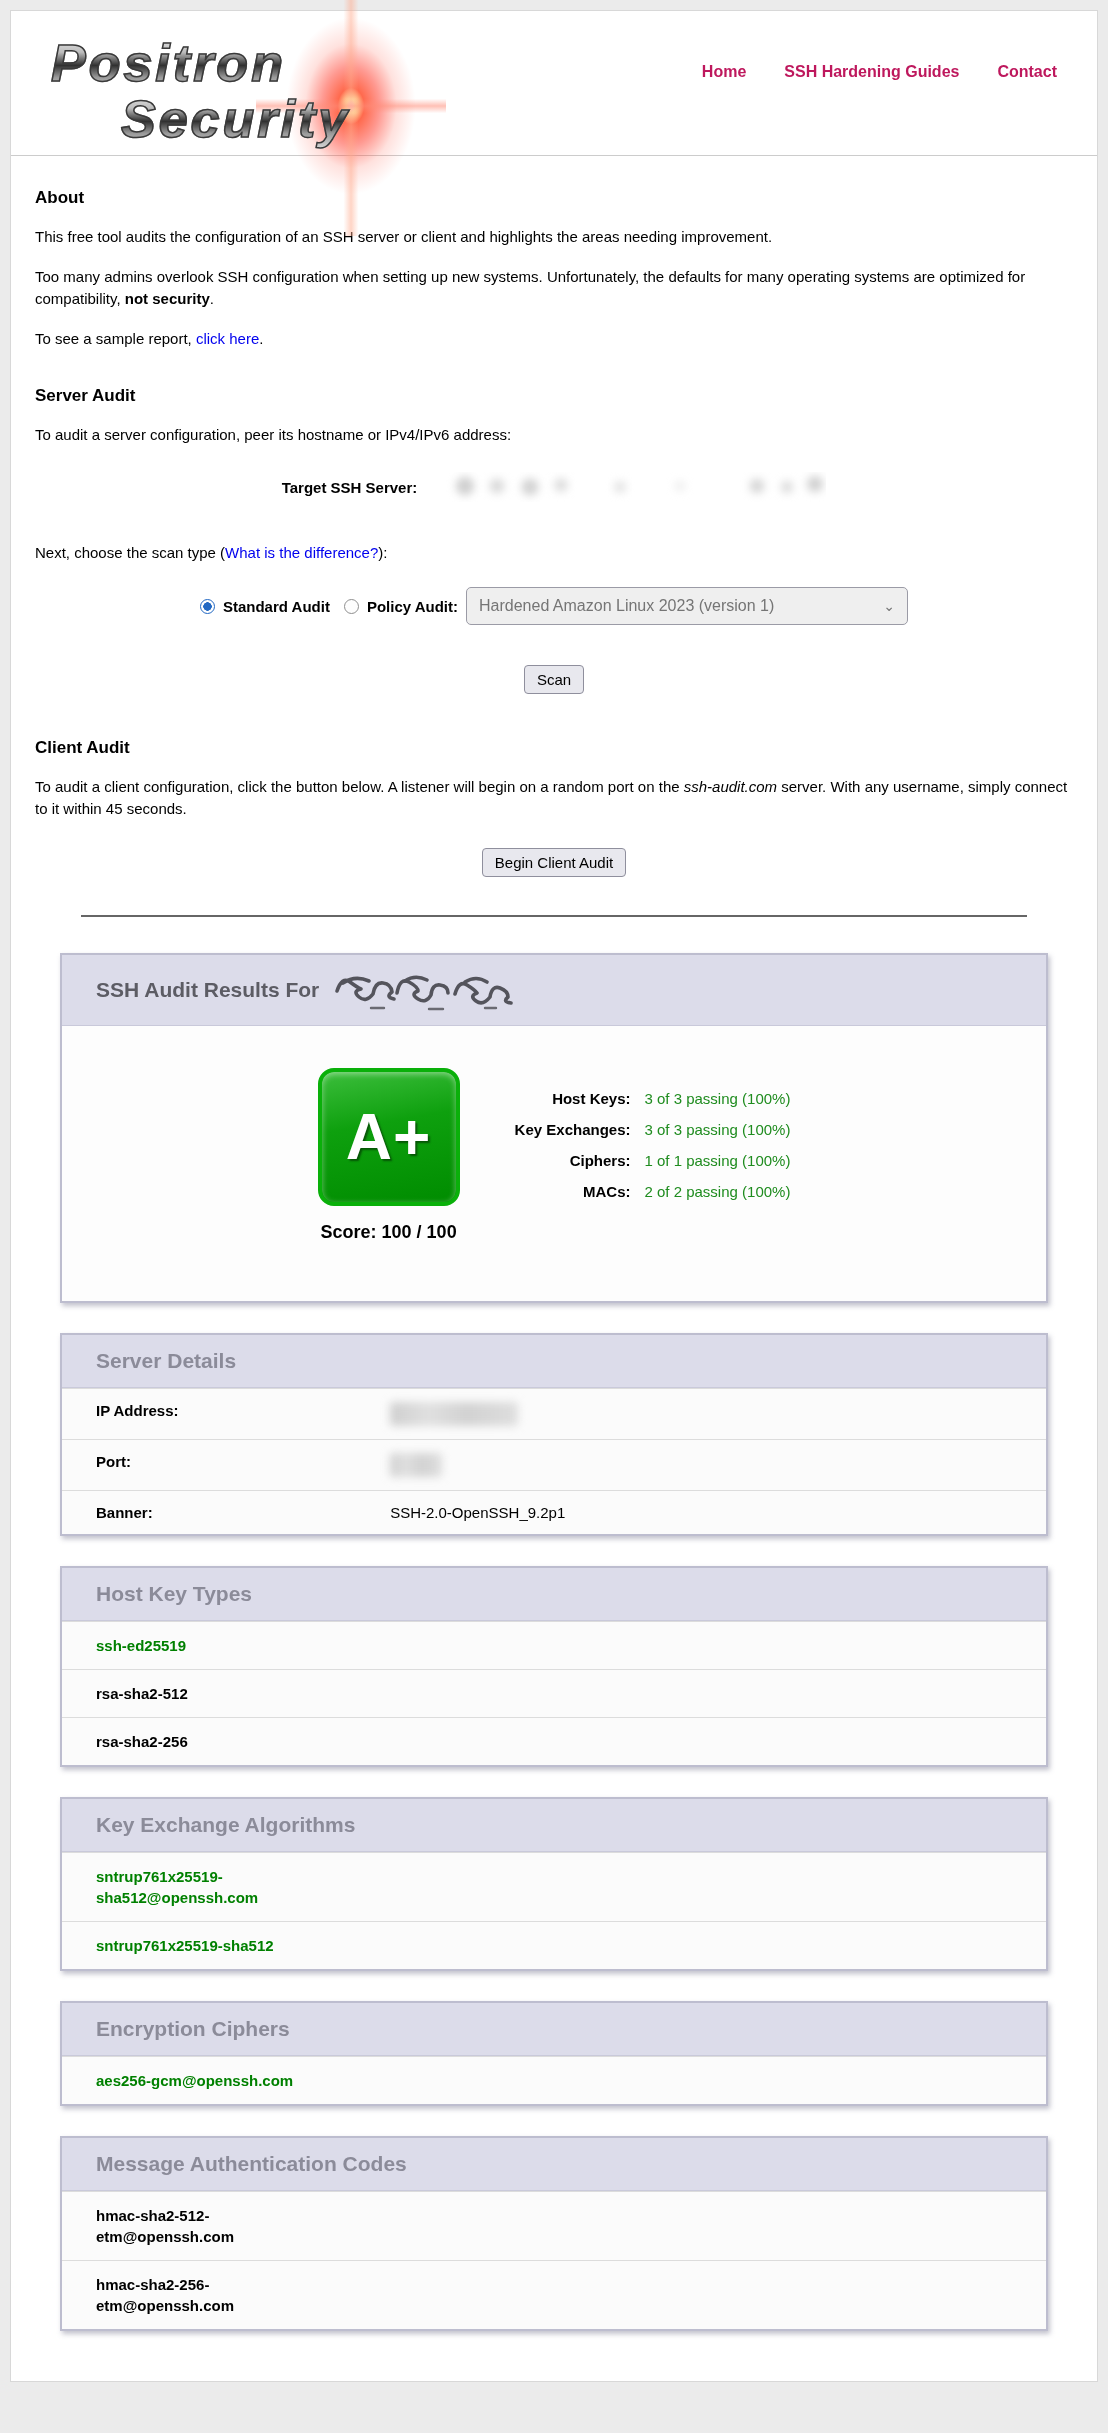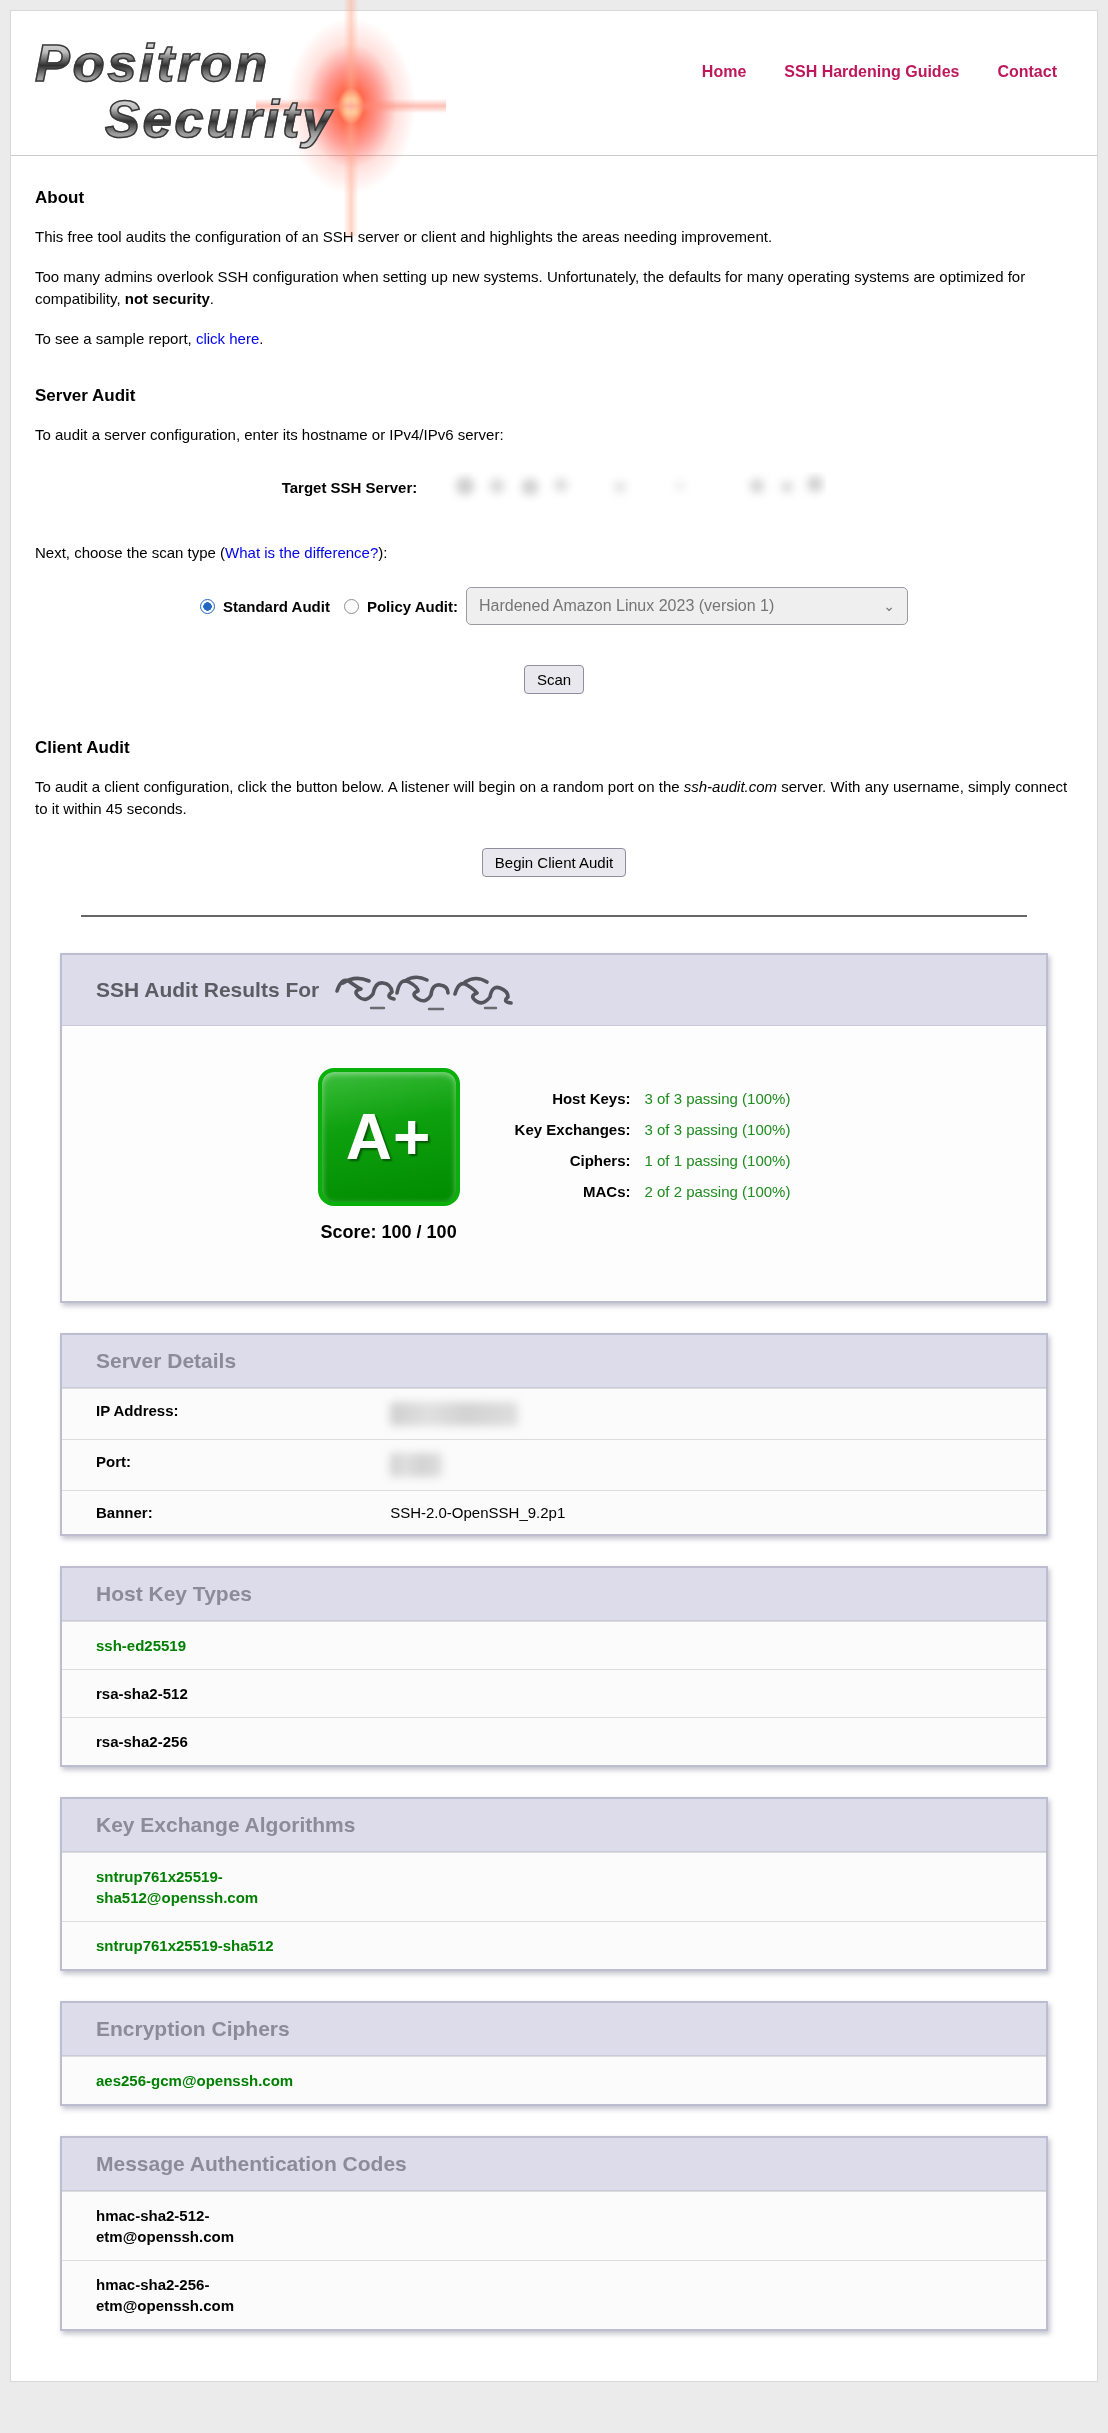--- a/index.html
+++ b/index.html
@@ -7,21 +7,21 @@
   .page { width:1088px; margin:10px auto 0 auto; background:#fff; border:1px solid #d8d8d8; padding-bottom:50px; }
 
   
   .site-header { position:relative; height:145px; border-bottom:1px solid #ccc; }
   .starburst { position:absolute; left:245px; top:-35px; width:190px; height:260px; pointer-events:none;
     background:
       linear-gradient(0deg, rgba(255,255,255,0) 47.2%, rgba(255,140,120,.55) 50%, rgba(255,255,255,0) 52.8%),
       linear-gradient(90deg, rgba(255,255,255,0) 46%, rgba(255,170,140,.5) 50%, rgba(255,255,255,0) 54%),
       radial-gradient(closest-side at 50% 50%, #ffffff 0%, #ffe9a8 5%, #ff6a4e 14%, rgba(255,70,55,.55) 30%, rgba(255,90,70,.18) 48%, rgba(255,255,255,0) 68%);
   }
-  .logo { position:absolute; left:24px; top:22px; width:420px; height:120px; }
+  .logo { position:absolute; left:40px; top:22px; width:420px; height:120px; }
   .logo-line { font-style:italic; font-weight:bold; font-size:52px; letter-spacing:3px; color:#6a6a6a;
     text-shadow:1px 1px 0 #c9c9c9, -1px -1px 0 #3c3c3c; position:absolute; white-space:nowrap; }
   @supports (-webkit-background-clip: text) {
     .logo-line { background:linear-gradient(180deg,#f2f2f2 0%,#bdbdbd 32%,#565656 48%,#303030 54%,#9a9a9a 74%,#d9d9d9 100%);
       -webkit-background-clip:text; background-clip:text; color:transparent; text-shadow:none;
       -webkit-text-stroke:1.5px #3a3a3a; }
   }
   .logo-line.l1 { left:0; top:0; }
   .logo-line.l2 { left:70px; top:56px; }
   .main-nav { position:absolute; right:40px; top:52px; display:flex; gap:38px; }
@@ -119,21 +119,21 @@
   </div>
 
   <div class="content">
 
     <h2 class="sec">About</h2>
     <p class="body">This free tool audits the configuration of an SSH server or client and highlights the areas needing improvement.</p>
     <p class="body"><span>Too many admins overlook SSH configuration when setting up new systems. Unfortunately, the defaults for many operating systems are optimized for compatibility, </span><b>not security</b><span>.</span></p>
     <p class="body"><span>To see a sample report, </span><a class="blue">click here</a><span>.</span></p>
 
     <h2 class="sec" style="margin-top:36px;">Server Audit</h2>
-    <p class="body">To audit a server configuration, enter its hostname or IPv4/IPv6 server:</p>
+    <p class="body">To audit a server configuration, peer its hostname or IPv4/IPv6 address:</p>
 
     <div class="target-row">
       <span class="target-label">Target SSH Server:</span>
       <div class="blur-strip" title="">
         <div class="smudge"></div>
       </div>
     </div>
 
     <p class="scan-type-row"><span>Next, choose the scan type (</span><a class="blue">What is the difference?</a><span>):</span></p>
 

